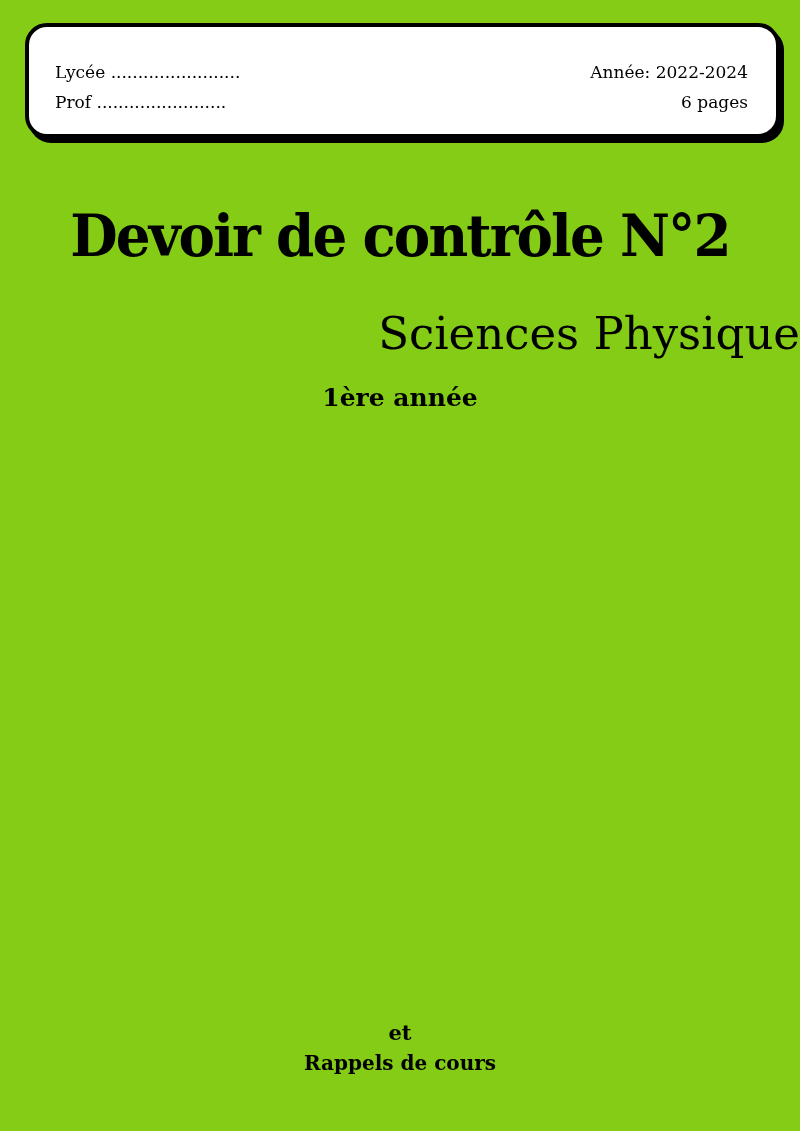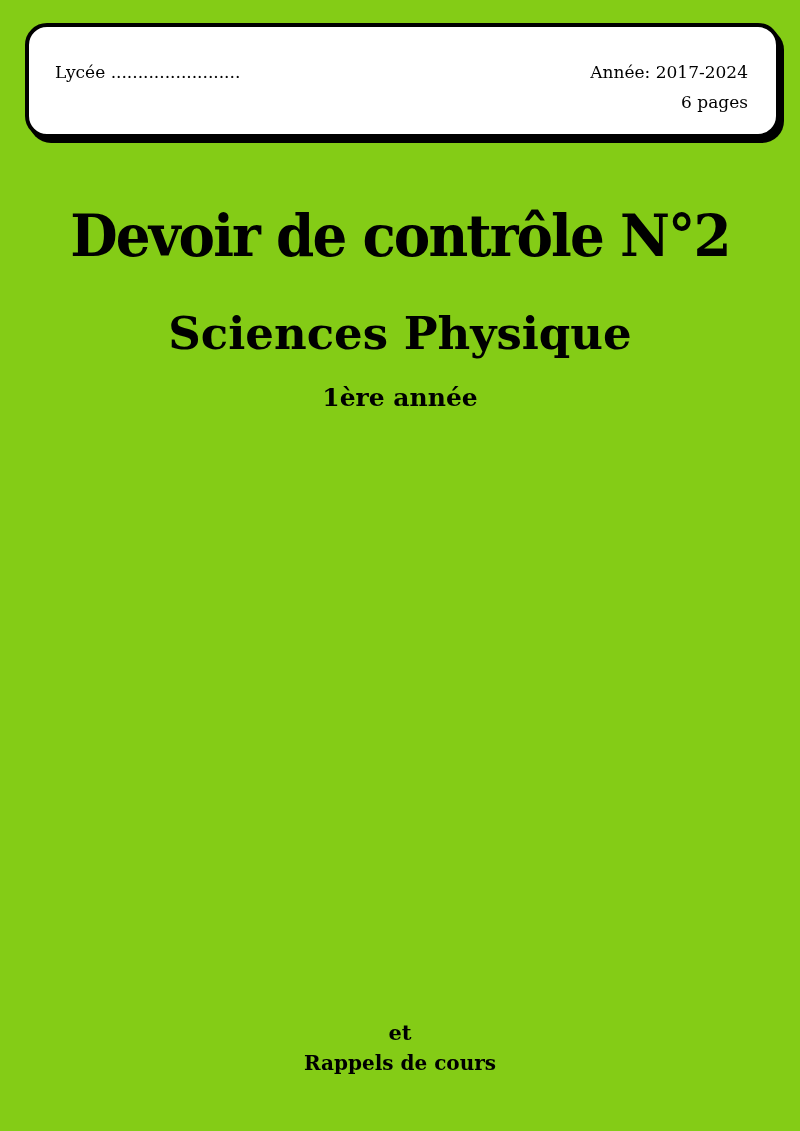--- a/index.html
+++ b/index.html
@@ -52,23 +52,23 @@
     font-weight: bold;
     line-height: 1.15;
     letter-spacing: -2px;
     transform: scaleX(0.96);
   }
   .subject-title {
     position: absolute;
     top: 308px;
     left: 0;
     width: 100%;
-    text-align: center;
+    text-align: right;
     font-size: 45px;
-    font-weight: bold;
+    font-weight: normal;
     line-height: 1.15;
   }
   .level-title {
     position: absolute;
     top: 383px;
     left: 0;
     width: 100%;
     text-align: center;
     font-size: 25px;
     font-weight: bold;
@@ -82,23 +82,24 @@
   .footer-line4 { top: 1051px; font-size: 20px; }
 </style>
 </head>
 <body>
 
 <div class="page">
 
   <div class="header-box">
     <div class="header-col left">
       <span class="header-line">Lycée ........................</span>
+      <span class="header-line">Prof ........................</span>
     </div>
     <div class="header-col right">
-      <span class="header-line">Année: 2017-2024</span>
+      <span class="header-line">Année: 2022-2024</span>
       <span class="header-line">6 pages</span>
     </div>
   </div>
 
   <h1 class="main-title">Devoir de contrôle N°2</h1>
 
   <h2 class="subject-title">Sciences Physique</h2>
 
   <h3 class="level-title">1ère année</h3>
 

